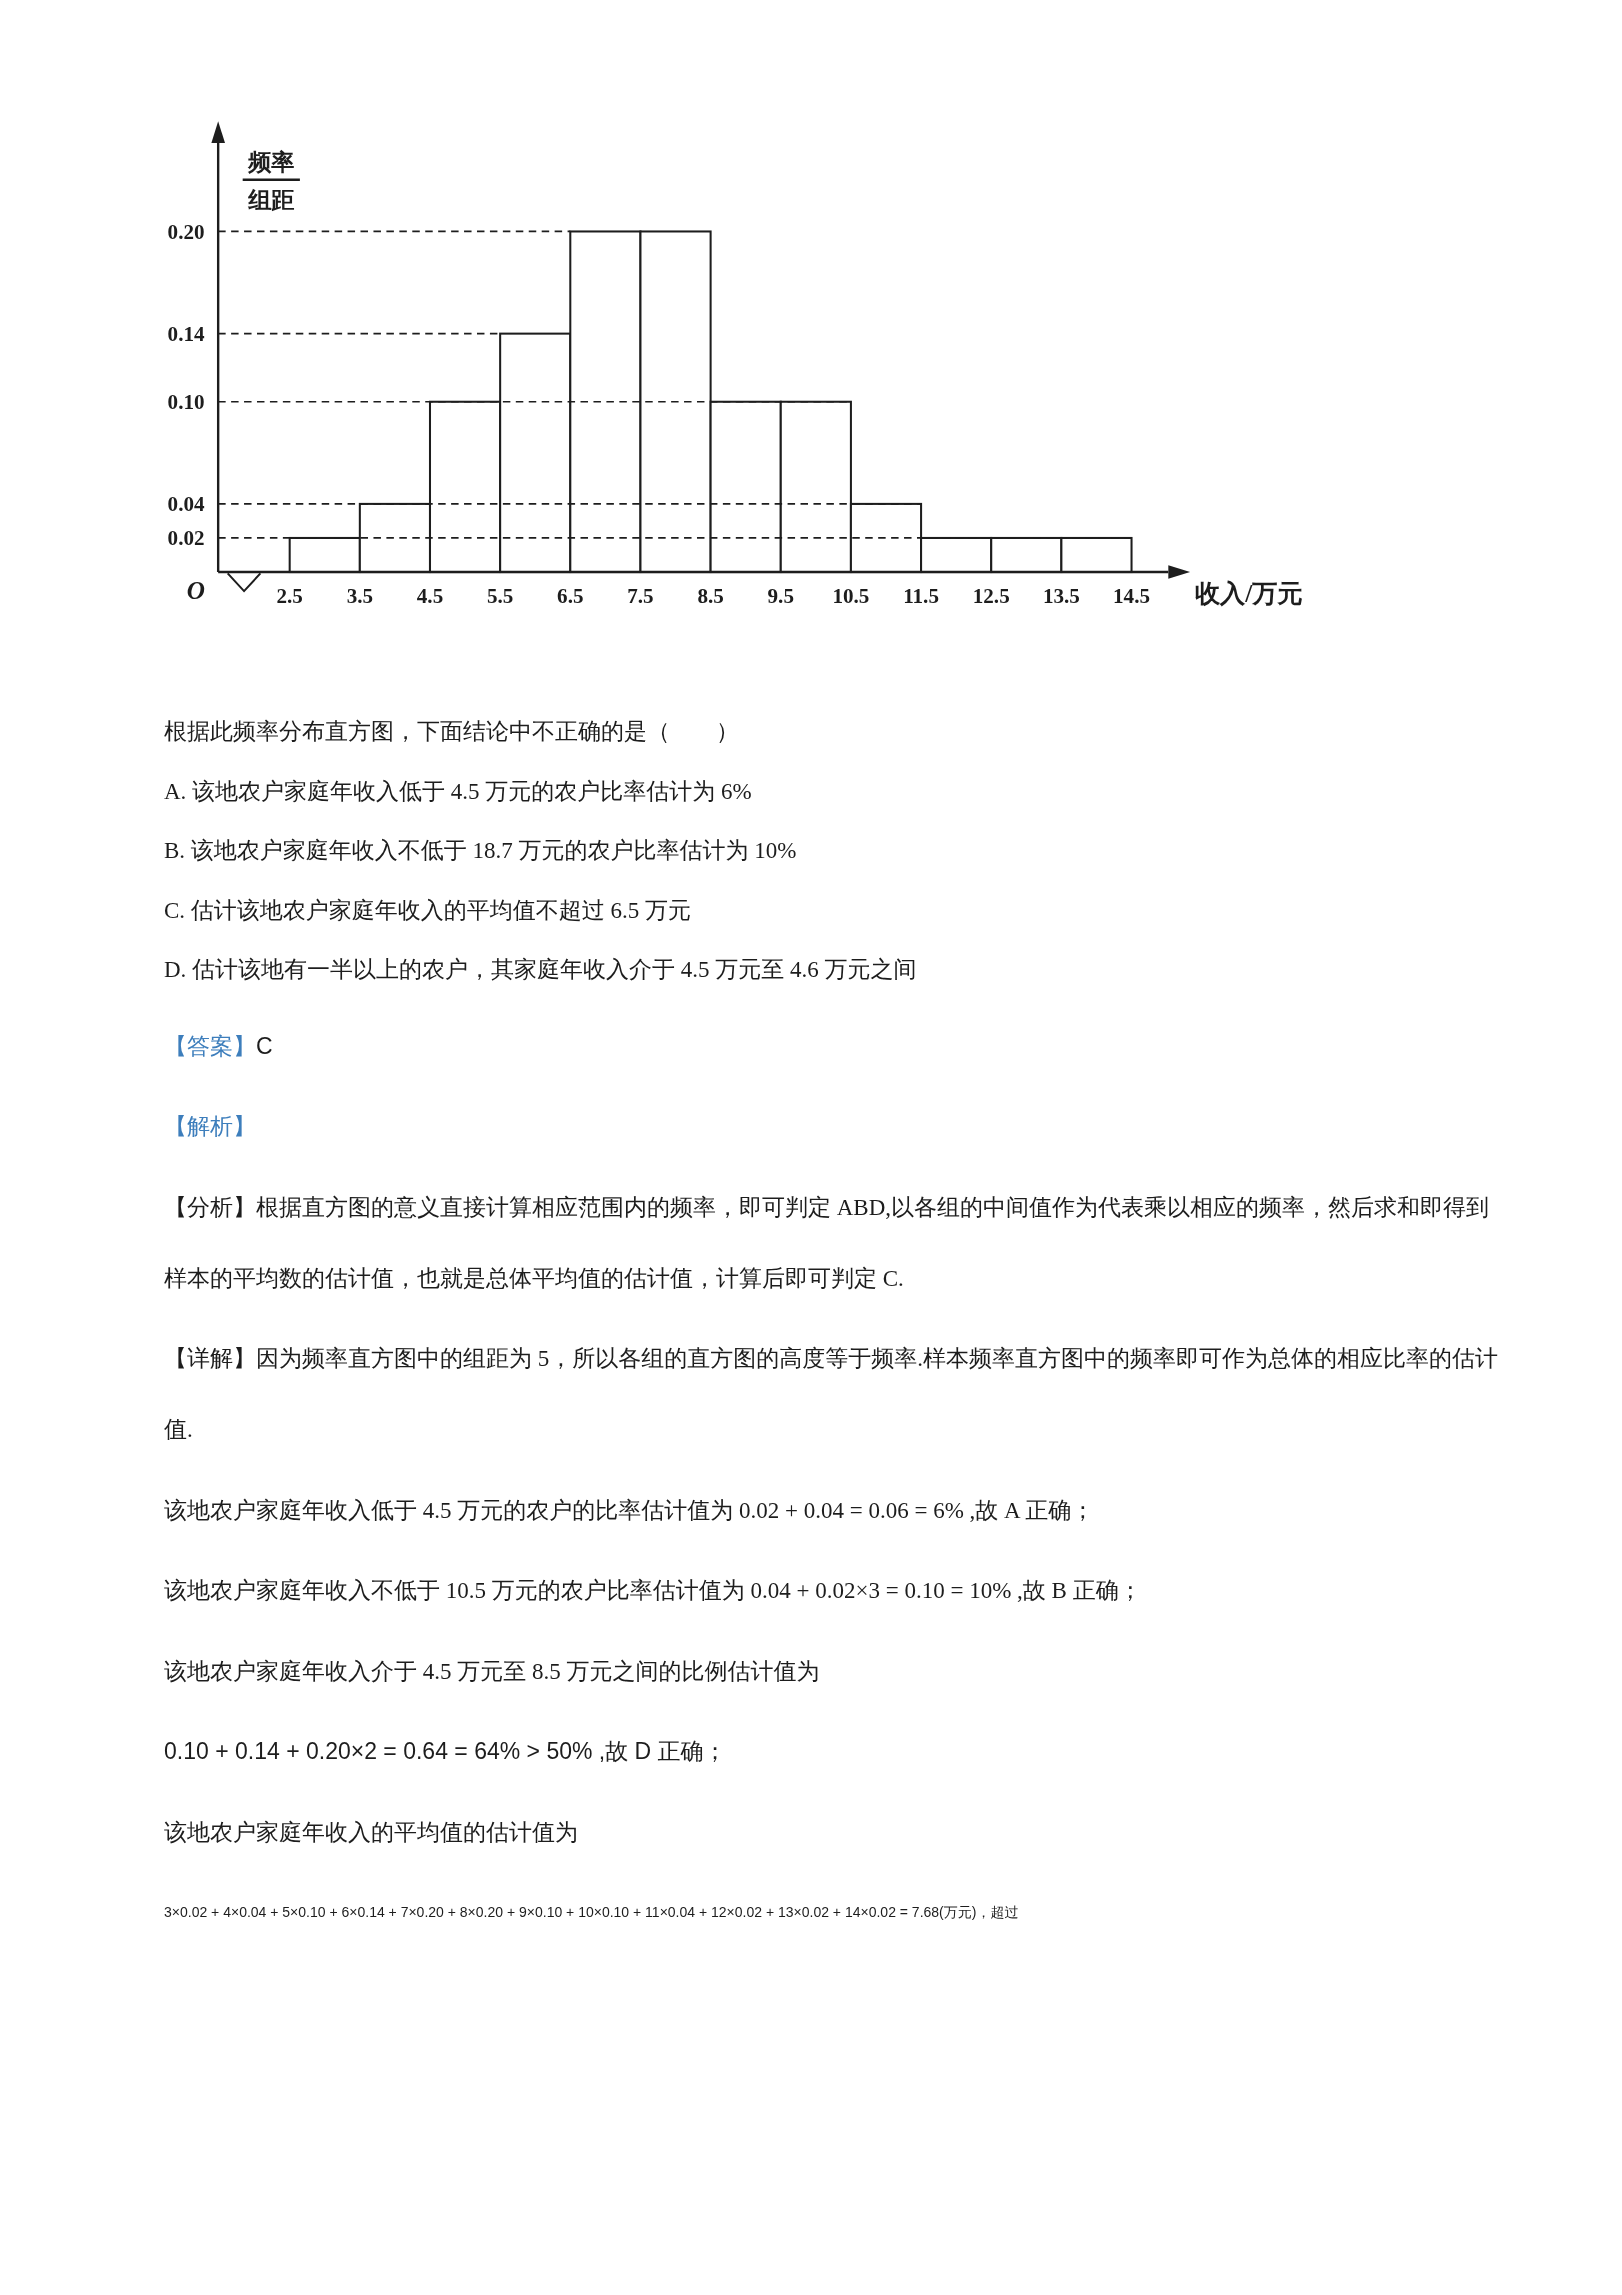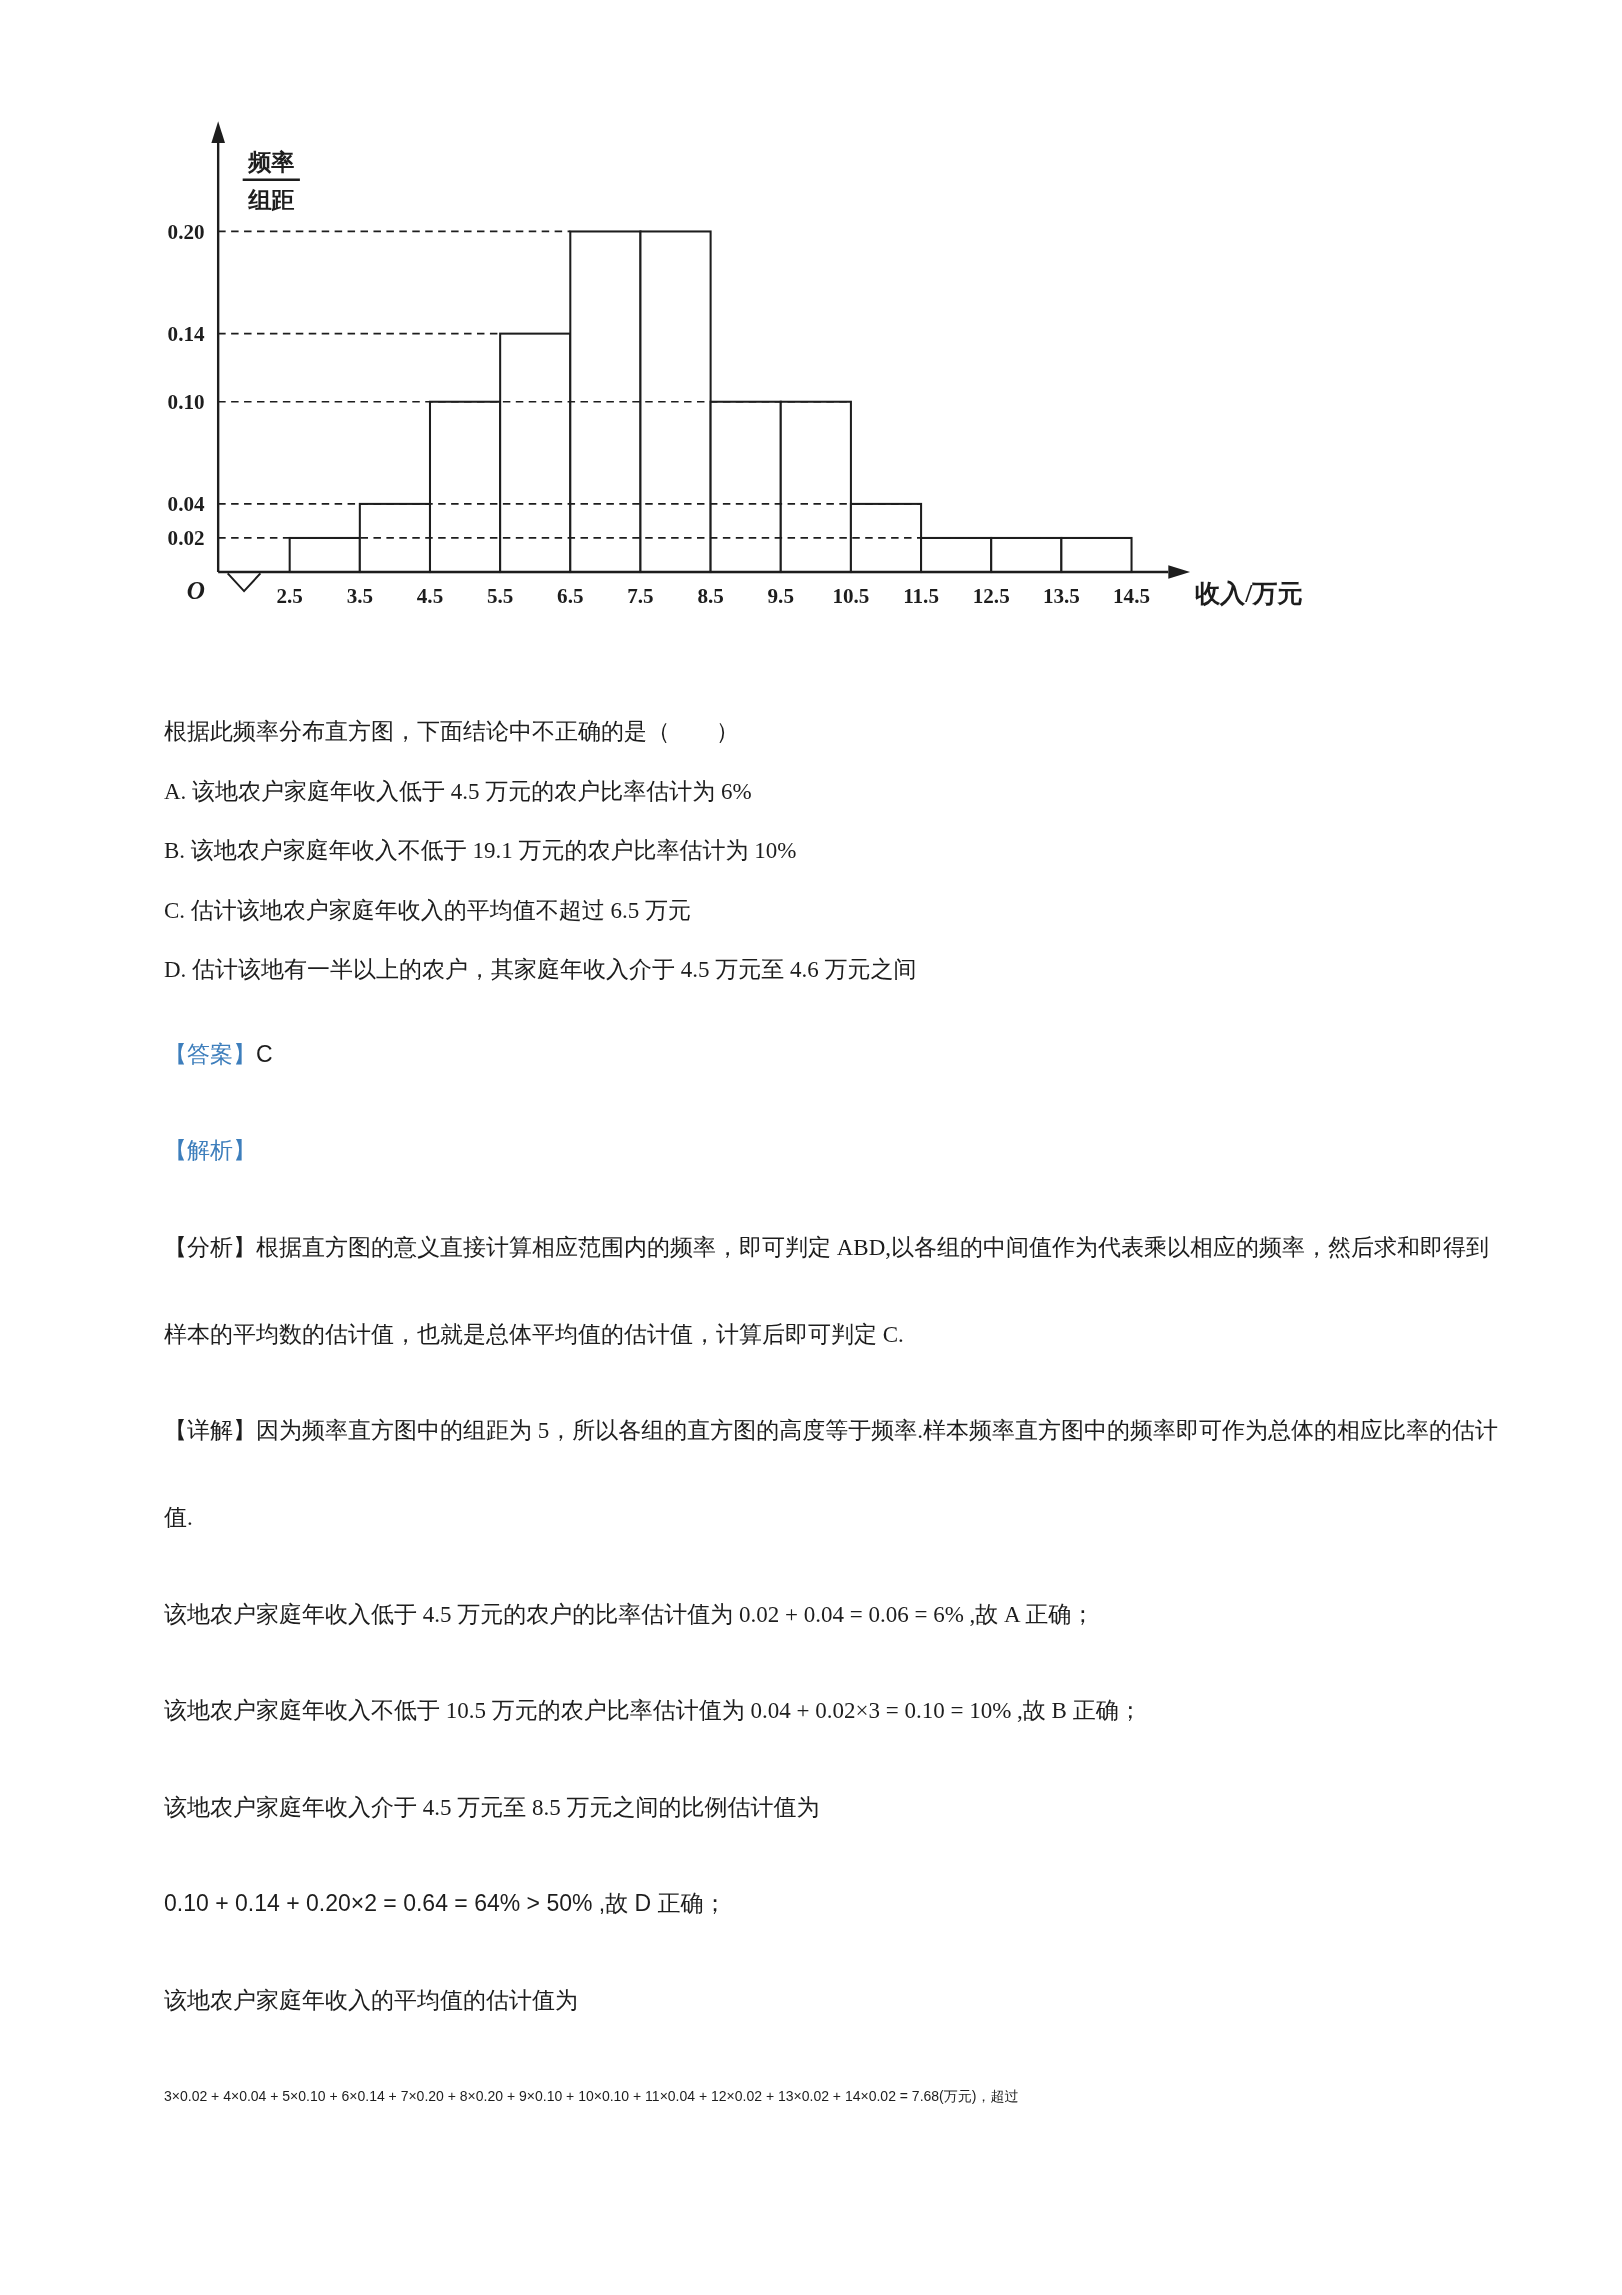--- a/index.html
+++ b/index.html
@@ -17,21 +17,21 @@
   svg text{fill:#1d1d1d;}
   .tick-y,.tick-x{font:bold 31px "Liberation Serif", serif;}
   .origin{font:italic bold 37px "Liberation Serif", serif;}
   .axis-label{font:bold 37px "Liberation Serif", serif;}
   .frac{font:bold 34px "Liberation Serif", serif;}
   .content{
     position:absolute;left:164px;top:713px;width:1337px;
     font-size:23px;
   }
   .qline{margin:0 0 22.5px 0;line-height:37px;}
-  .sol-p{margin:0 0 9.5px 0;line-height:87px;}
+  .sol-p{margin:0 0 9.5px 0;line-height:71px;}
   .blue{color:#3d7ebc;}
   .ans-val{font-family:"Liberation Sans", sans-serif;}
   .formula{font-family:Liberation Sans, sans-serif;}
   .formula-small{font-size:14px;}
 </style>
 </head>
 <body>
 
 <div class="page">
 
@@ -81,21 +81,21 @@
         <text x="1584" y="734" class="axis-label">收入/万元</text>
         <text x="228" y="100" text-anchor="middle" class="frac">频率</text>
         <line x1="186" y1="114" x2="270" y2="114" stroke="#1d1d1d" stroke-width="3.5"></line>
         <text x="228" y="156" text-anchor="middle" class="frac">组距</text>
       </svg>
   </div>
 
   <div class="content">
     <p class="qline">根据此频率分布直方图，下面结论中不正确的是（　　）</p>
     <p class="qline">A. 该地农户家庭年收入低于 4.5 万元的农户比率估计为 6%</p>
-    <p class="qline">B. 该地农户家庭年收入不低于 19.1 万元的农户比率估计为 10%</p>
+    <p class="qline">B. 该地农户家庭年收入不低于 18.7 万元的农户比率估计为 10%</p>
     <p class="qline">C. 估计该地农户家庭年收入的平均值不超过 6.5 万元</p>
     <p class="qline">D. 估计该地有一半以上的农户，其家庭年收入介于 4.5 万元至 4.6 万元之间</p>
 
     <p class="sol-p"><span class="blue">【答案】</span><span class="ans-val">C</span></p>
 
     <p class="sol-p blue">【解析】</p>
 
     <p class="sol-p">【分析】根据直方图的意义直接计算相应范围内的频率，即可判定 ABD,以各组的中间值作为代表乘以相应的频率，然后求和即得到样本的平均数的估计值，也就是总体平均值的估计值，计算后即可判定 C.</p>
 
     <p class="sol-p">【详解】因为频率直方图中的组距为 5，所以各组的直方图的高度等于频率.样本频率直方图中的频率即可作为总体的相应比率的估计值.</p>

